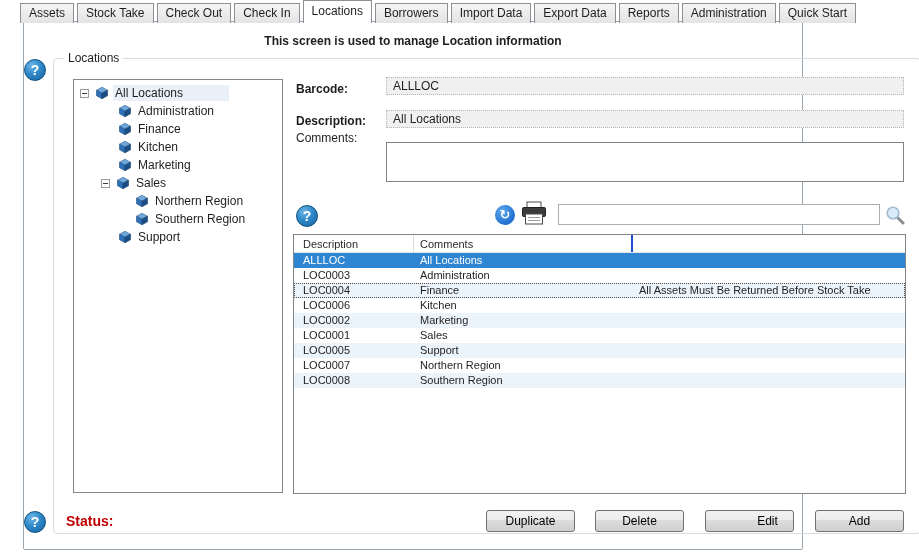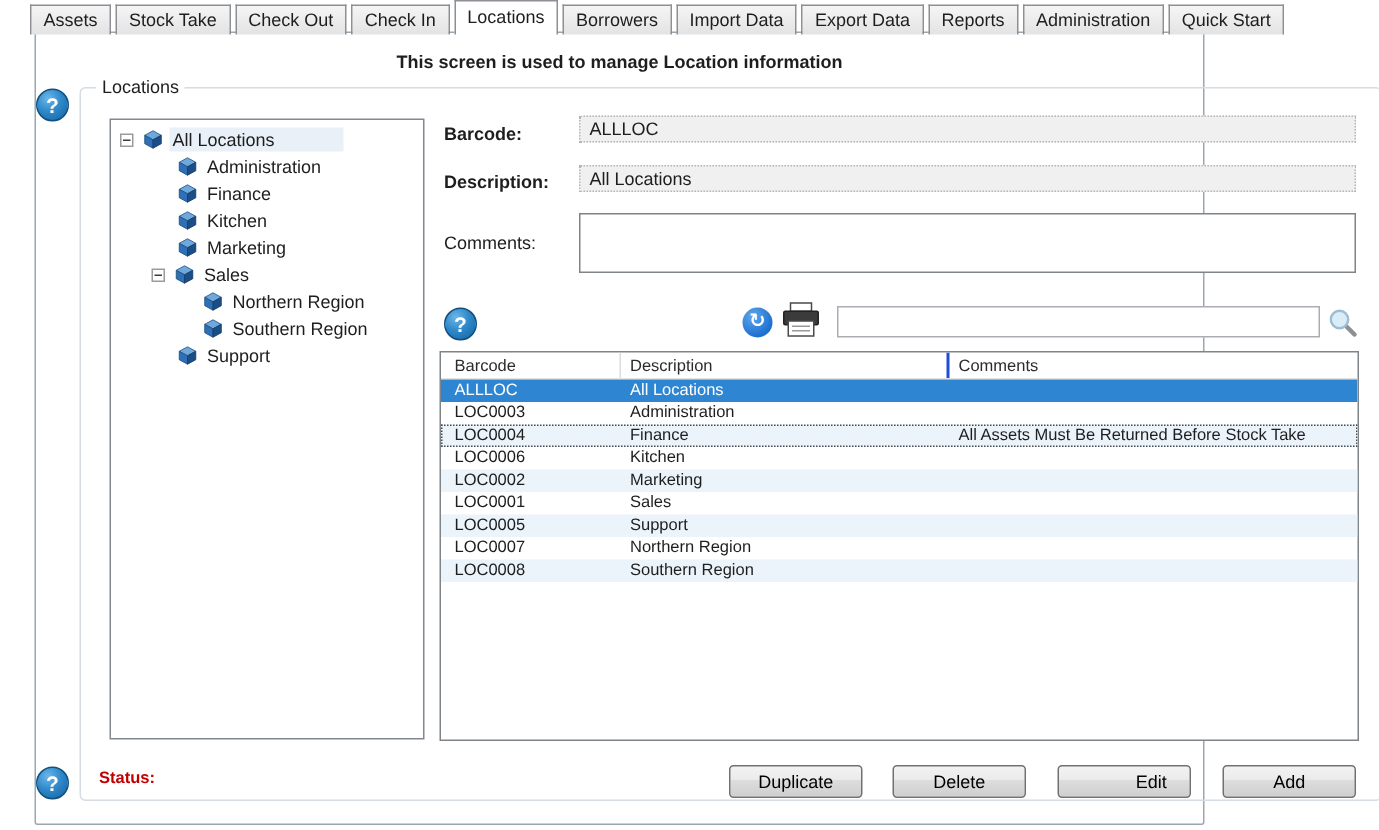--- a/index.html
+++ b/index.html
@@ -72,21 +72,21 @@
   .trow { display:flex; height:15px; line-height:15px; cursor:pointer; }
   .trow.alt { background:#ebf3fb; }
   .trow.selected { background:#2e86d2; color:#fff; }
   .trow.focused { outline:1px dotted #4a4a4a; outline-offset:-1px;align-items:center; }
   .td { overflow:hidden; white-space:nowrap; }
   .td:nth-child(1) { width:120px; padding-left:9px; }
   .td:nth-child(2) { width:219px; padding-left:6px; }
   .td:nth-child(3) { flex:1; padding-left:6px; }
 
   
-  .status-label { position:absolute; left:12px; top:454px; font-weight:bold; color:#c00000; font-size:11px; }
+  .status-label { position:absolute; left:12px; top:454px; font-weight:bold; color:#c00000; font-size:14px; }
   .win-btn { position:absolute; top:451px; height:22px; width:89px; text-align:center;
              border:1px solid #707070; border-radius:3px; font-size:12px;
              font-family:"Liberation Sans", sans-serif;
              background:linear-gradient(#f2f2f2 0%, #ebebeb 45%, #dddddd 46%, #cfcfcf 100%);
              cursor:pointer; }
 </style>
 </head>
 <body>
 
 <div class="app">
@@ -187,41 +187,40 @@
             <span class="tree-label">Support</span>
           </div>
         </div>
 
       <div class="form-label bold" style="top:23px;">Barcode:</div>
       <div class="ro-field" style="top:18px;">ALLLOC</div>
 
       <div class="form-label bold" style="top:55px;">Description:</div>
       <div class="ro-field" style="top:51px;">All Locations</div>
 
-      <div class="form-label" style="top:96px;">Comments:</div>
+      <div class="form-label" style="top:72px;">Comments:</div>
       <textarea class="comments-area" style=""></textarea>
 
       <span class="help-icon" style="left:242px; top:146px;">?</span>
       <span class="refresh-icon" style="left:441px; top:146px;">↻</span>
       <span class="printer-icon" id="printer" style="left:466px; top:142px;"><svg width="28" height="26" viewBox="0 0 28 26">
             <rect x="7" y="1" width="14" height="5.5" fill="#fff" stroke="#4a4a4a"></rect>
             <rect x="2.5" y="6.5" width="23" height="9" rx="1" fill="#3b3b3b" stroke="#222"></rect>
             <rect x="5.5" y="13" width="17" height="10" fill="#fff" stroke="#4a4a4a"></rect>
             <line x1="8" y1="16.5" x2="20" y2="16.5" stroke="#9a9a9a"></line>
             <line x1="8" y1="19.5" x2="20" y2="19.5" stroke="#9a9a9a"></line>
           </svg></span>
       <input class="search-input" value="" style="">
       <span class="magnifier-icon" id="magnifier" style="left:831px; top:146px;"><svg width="20" height="20" viewBox="0 0 20 20">
             <line x1="12.5" y1="12.5" x2="18" y2="18" stroke="#8f8f8f" stroke-width="3" stroke-linecap="round"></line>
             <circle cx="8" cy="8" r="5.8" fill="#d9ecf8" stroke="#9fbcd2" stroke-width="1.6"></circle>
           </svg></span>
 
       <div class="table">
         <div class="thead" id="thead">
-            <div class="th">Barcode</div>
             <div class="th">Description</div>
             <div class="th">Comments</div>
           </div>
         <div id="tbody">
             <div class="trow alt selected">
               <div class="td">ALLLOC</div>
               <div class="td">All Locations</div>
               <div class="td"></div>
             </div>
             <div class="trow">

